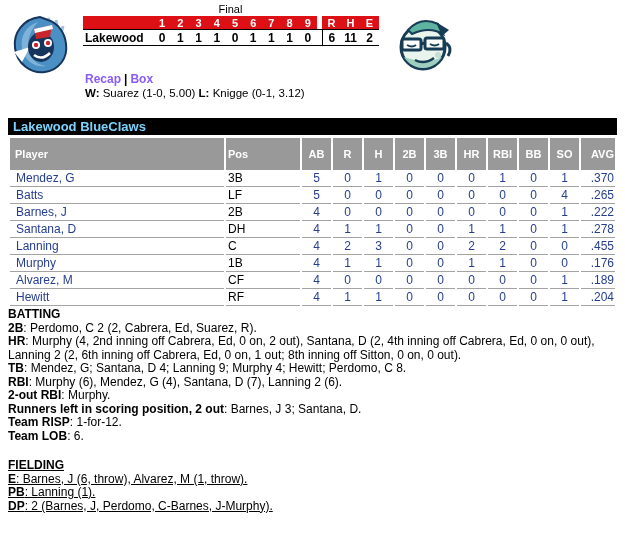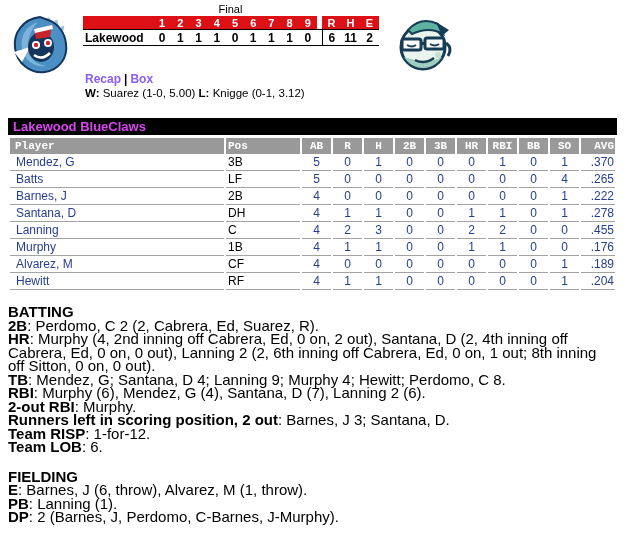--- a/index.html
+++ b/index.html
@@ -24,35 +24,35 @@
   .linescore td.spacer-d{border-right:1px solid #000;}
 
   .links{position:absolute;left:85px;top:72px;font-size:12px;font-weight:bold;}
   .links .navlink{color:#8b5cf6;cursor:pointer;}
   .links .sep{color:#000;padding:0 3px;}
   .decisions{position:absolute;left:85px;top:87px;font-size:11.5px;}
   .decisions b{font-weight:bold;}
 
   
   .main{margin:6px 8px 0 8px;}
-  .team-bar{background:#000;color:#d946ef;font-weight:bold;font-size:13px;height:15px;line-height:15px;padding:1px 0 1px 5px;margin-bottom:3px;}
+  .team-bar{background:#000;color:#7dd3fc;font-weight:bold;font-size:13px;height:15px;line-height:15px;padding:1px 0 1px 5px;margin-bottom:3px;}
   table.batting{width:100%;border-collapse:separate;border-spacing:2px 0;table-layout:fixed;font-size:12px;}
-  .batting th{background:#999;color:#fff;font-weight:bold;font-size:11px;height:16px;padding:0;text-align:center;font-family:Liberation Mono, monospace;}
+  .batting th{background:#999;color:#fff;font-weight:bold;font-size:11px;height:32px;padding:0;text-align:center;}
   .batting th.c-player{text-align:left;padding-left:5px;}
   .batting th.c-pos{width:72px;text-align:left;padding-left:2px;}
   .batting th.c-num{width:29px;}
   .batting th.c-avg{width:33px;text-align:right;padding-right:1px;}
   .batting td{height:16px;padding:0;border-bottom:1px solid #a3a3a3;color:#263e8f;text-align:center;}
   .batting td.player{text-align:left;padding-left:6px;cursor:pointer;}
   .batting td.pos{text-align:left;padding-left:2px;color:#000;}
   .batting td.avg{text-align:right;padding-right:1px;}
 
   
-  .section{margin:15px 8px 0 8px;font-size:15px;line-height:13.5px;}
-  .section.fielding{margin-top:16px;}
+  .section{margin:2px 8px 0 8px;font-size:12px;line-height:13.5px;}
+  .section.fielding{margin-top:16px;text-decoration:underline;}
   .section .head{font-weight:bold;}
   .note b{font-weight:bold;}
 </style>
 </head>
 <body>
 
 <div class="top">
 
   <div class="logo away">
     <svg width="64" height="64" viewBox="0 0 64 64">

